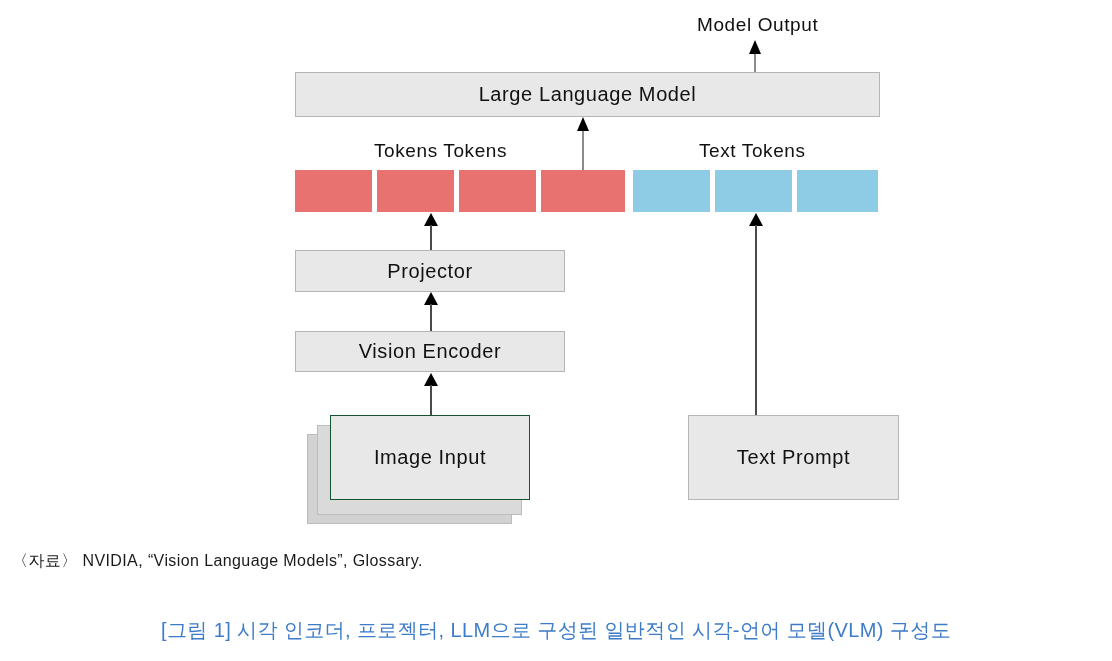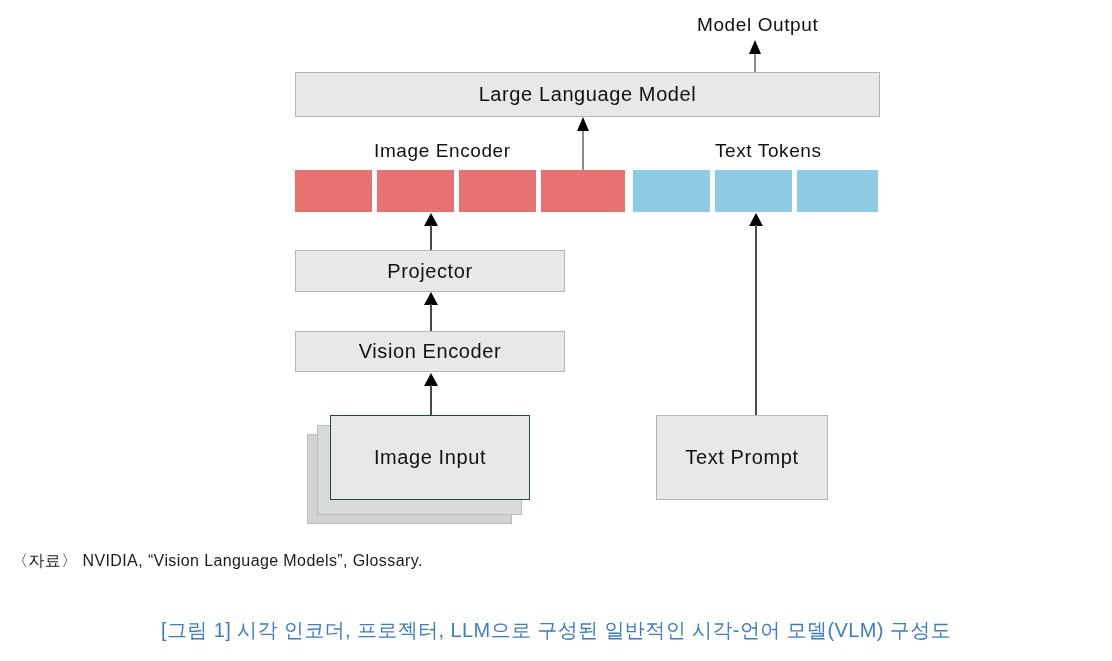--- a/index.html
+++ b/index.html
@@ -118,23 +118,23 @@
     <div class="shaft" style="top:12px; height:20px;"></div>
   </div>
 
   <div class="box" style="left:295px; top:72px; width:585px; height:45px;">Large Language Model</div>
 
   <div class="arrow thin" style="left:576px; top:117px; width:14px; height:56px;">
     <div class="head" style="top:0;"></div>
     <div class="shaft" style="top:13px; height:43px;"></div>
   </div>
 
-  <div class="label" style="left:374px; top:140px;">Image Encoder</div>
+  <div class="label" style="left:374px; top:140px;">Tokens Tokens</div>
 
-  <div class="label" style="left:699px; top:140px;margin-left:16px;">Text Tokens</div>
+  <div class="label" style="left:699px; top:140px;">Text Tokens</div>
 
   <div class="token" style="left:295px; top:170px; width:77px; height:42px; background:#e8726f;"></div>
   <div class="token" style="left:377px; top:170px; width:77px; height:42px; background:#e8726f;"></div>
   <div class="token" style="left:459px; top:170px; width:77px; height:42px; background:#e8726f;"></div>
   <div class="token" style="left:541px; top:170px; width:84px; height:42px; background:#e8726f;"></div>
 
   <div class="token" style="left:633px; top:170px; width:77px; height:42px; background:#8ecce5;"></div>
   <div class="token" style="left:715px; top:170px; width:77px; height:42px; background:#8ecce5;"></div>
   <div class="token" style="left:797px; top:170px; width:81px; height:42px; background:#8ecce5;"></div>
 
@@ -159,19 +159,19 @@
 
   <div class="arrow" style="left:423px; top:373px; width:16px; height:45px;">
     <div class="head" style="top:0;"></div>
     <div class="shaft" style="top:12px; height:33px;"></div>
   </div>
 
   <div class="stack-layer" style="left:307px; top:434px; width:205px; height:90px;"></div>
   <div class="stack-layer l2" style="left:317px; top:425px; width:205px; height:90px;"></div>
   <div class="box stack-front" style="left:330px; top:415px; width:200px; height:85px;">Image Input</div>
 
-  <div class="box" style="left:656px; top:415px; width:172px; height:85px;">Text Prompt</div>
+  <div class="box" style="left:688px; top:415px; width:211px; height:85px;">Text Prompt</div>
 
   <div class="source-note">〈자료〉 NVIDIA, “Vision Language Models”, Glossary.</div>
 
   <div class="figure-caption">[그림 1] 시각 인코더, 프로젝터, LLM으로 구성된 일반적인 시각-언어 모델(VLM) 구성도</div>
 
 </div>
 
 </body></html>

